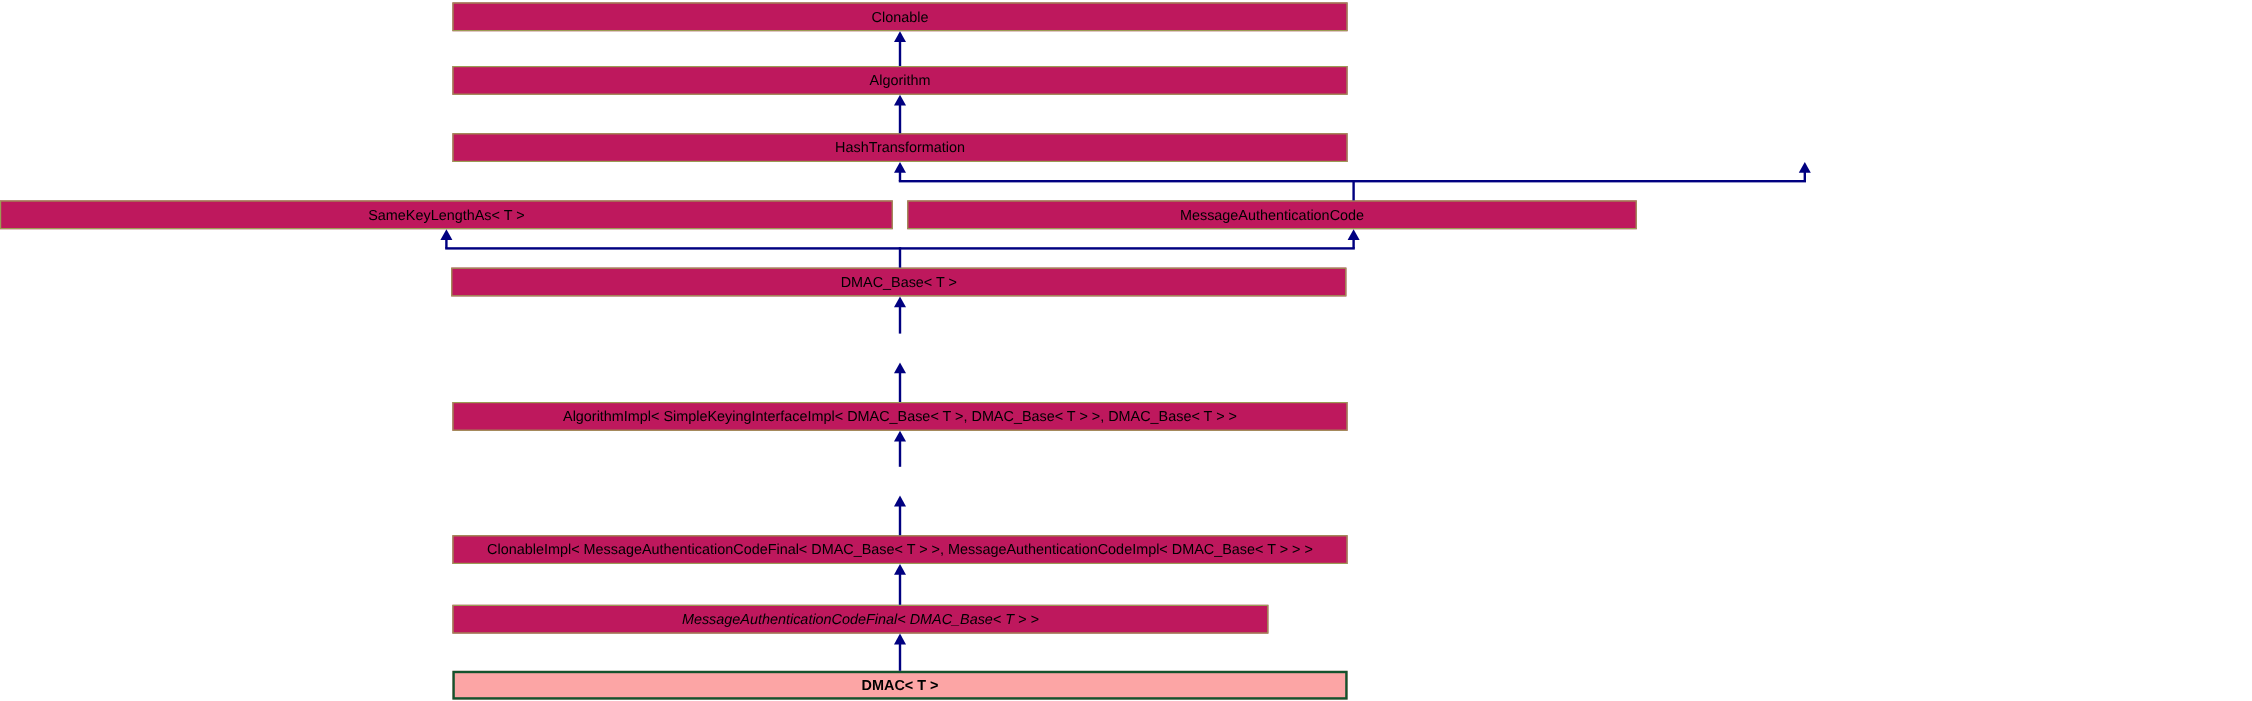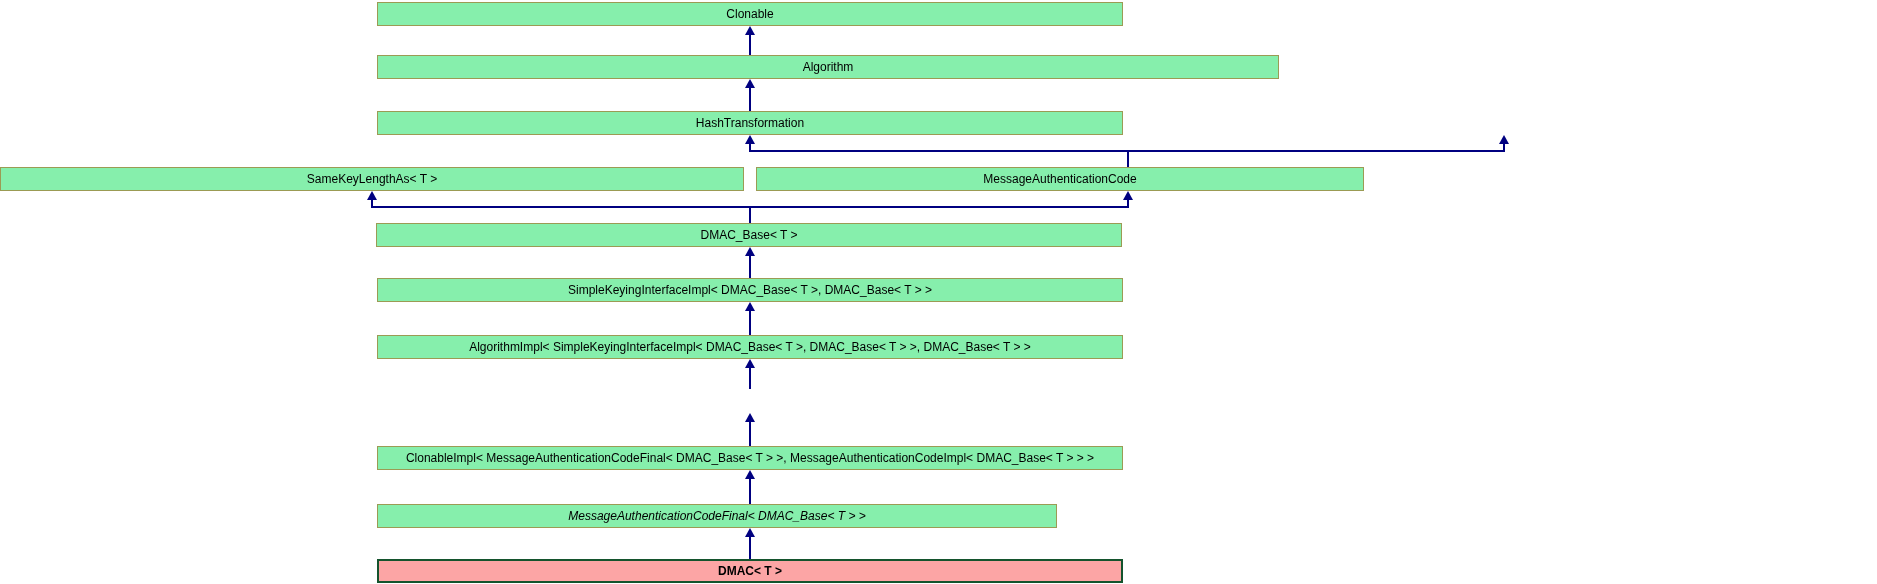--- a/index.html
+++ b/index.html
@@ -9,21 +9,21 @@
     height: 584px;
     background: #ffffff;
     font-family: "Liberation Sans", "DejaVu Sans", sans-serif;
     font-size: 12px;
     color: #000000;
     overflow: hidden;
   }
   .node {
     position: absolute;
     box-sizing: border-box;
-    background: #86efac;
+    background: #be185d;
     border: 1px solid #9b9b54;
     height: 24px;
     display: flex;
     align-items: center;
     justify-content: center;
     white-space: nowrap;
     cursor: pointer;
   }
   .node.current {
     background: #fca5a5;
@@ -45,26 +45,25 @@
     border-right: 5px solid transparent;
     border-bottom: 9px solid #000080;
   }
 </style>
 </head>
 <body>
 
 <div id="canvas">
 
   <div class="node" style="left:377px; top:2px;   width:746px;">Clonable</div>
-  <div class="node" style="left:377px; top:55px;  width:902px;">Algorithm</div>
+  <div class="node" style="left:377px; top:55px;  width:746px;">Algorithm</div>
   <div class="node" style="left:377px; top:111px; width:746px;">HashTransformation</div>
   <div class="node" style="left:0px;   top:167px; width:744px;">SameKeyLengthAs&lt; T &gt;</div>
   <div class="node" style="left:756px; top:167px; width:608px;">MessageAuthenticationCode</div>
   <div class="node" style="left:376px; top:223px; width:746px;">DMAC_Base&lt; T &gt;</div>
-  <div class="node" style="left:377px; top:278px; width:746px;">SimpleKeyingInterfaceImpl&lt; DMAC_Base&lt; T &gt;, DMAC_Base&lt; T &gt; &gt;</div>
   <div class="node" style="left:377px; top:335px; width:746px;">AlgorithmImpl&lt; SimpleKeyingInterfaceImpl&lt; DMAC_Base&lt; T &gt;, DMAC_Base&lt; T &gt; &gt;, DMAC_Base&lt; T &gt; &gt;</div>
   <div class="node" style="left:377px; top:446px; width:746px;">ClonableImpl&lt; MessageAuthenticationCodeFinal&lt; DMAC_Base&lt; T &gt; &gt;, MessageAuthenticationCodeImpl&lt; DMAC_Base&lt; T &gt; &gt; &gt;</div>
   <div class="node" style="left:377px; top:504px; width:680px;font-style:italic;">MessageAuthenticationCodeFinal&lt; DMAC_Base&lt; T &gt; &gt;</div>
   <div class="node current" style="left:377px; top:559px; width:746px;">DMAC&lt; T &gt;</div>
 
   <div class="arrow-up" style="left:745px; top:26px;"></div>
   <div class="vline" style="left:749px; top:33px; height:22px;"></div>
 
   <div class="arrow-up" style="left:745px; top:79px;"></div>
   <div class="vline" style="left:749px; top:86px; height:25px;"></div>

